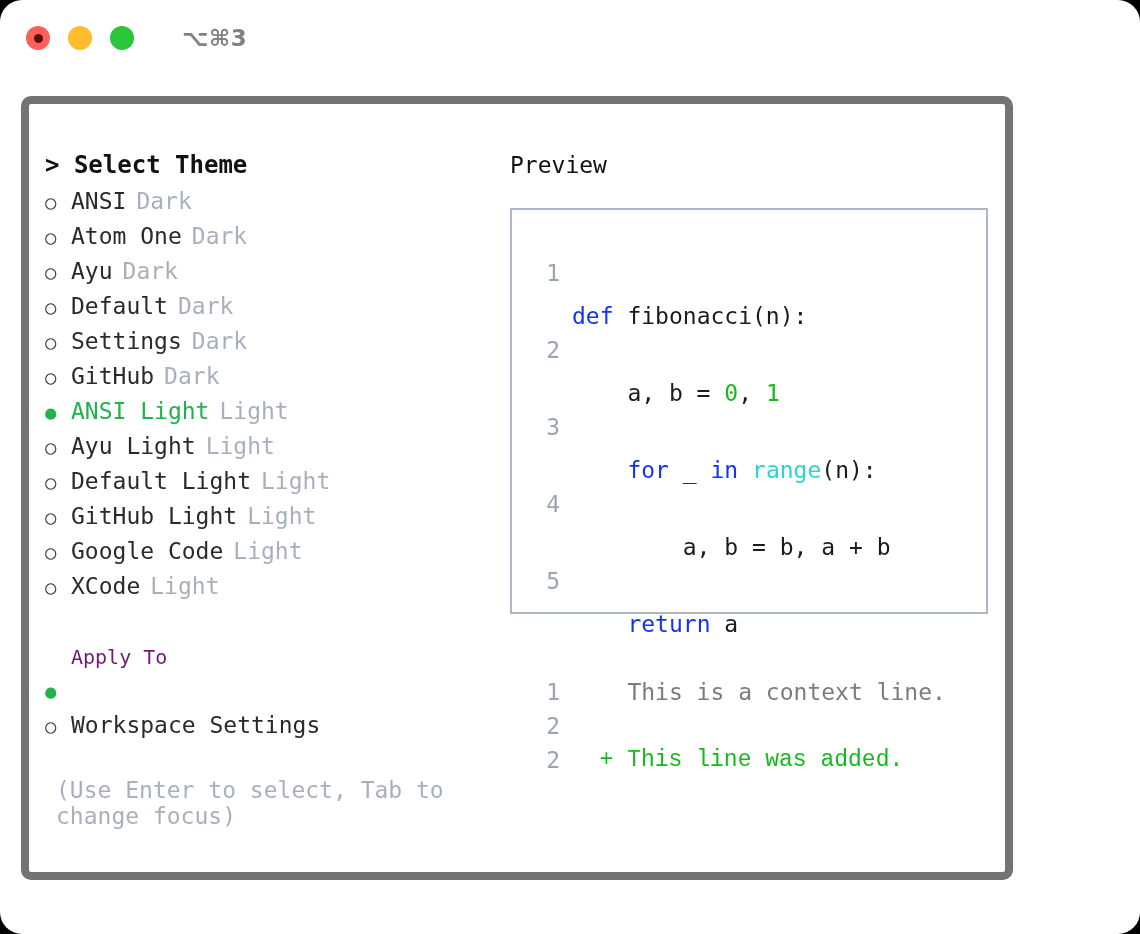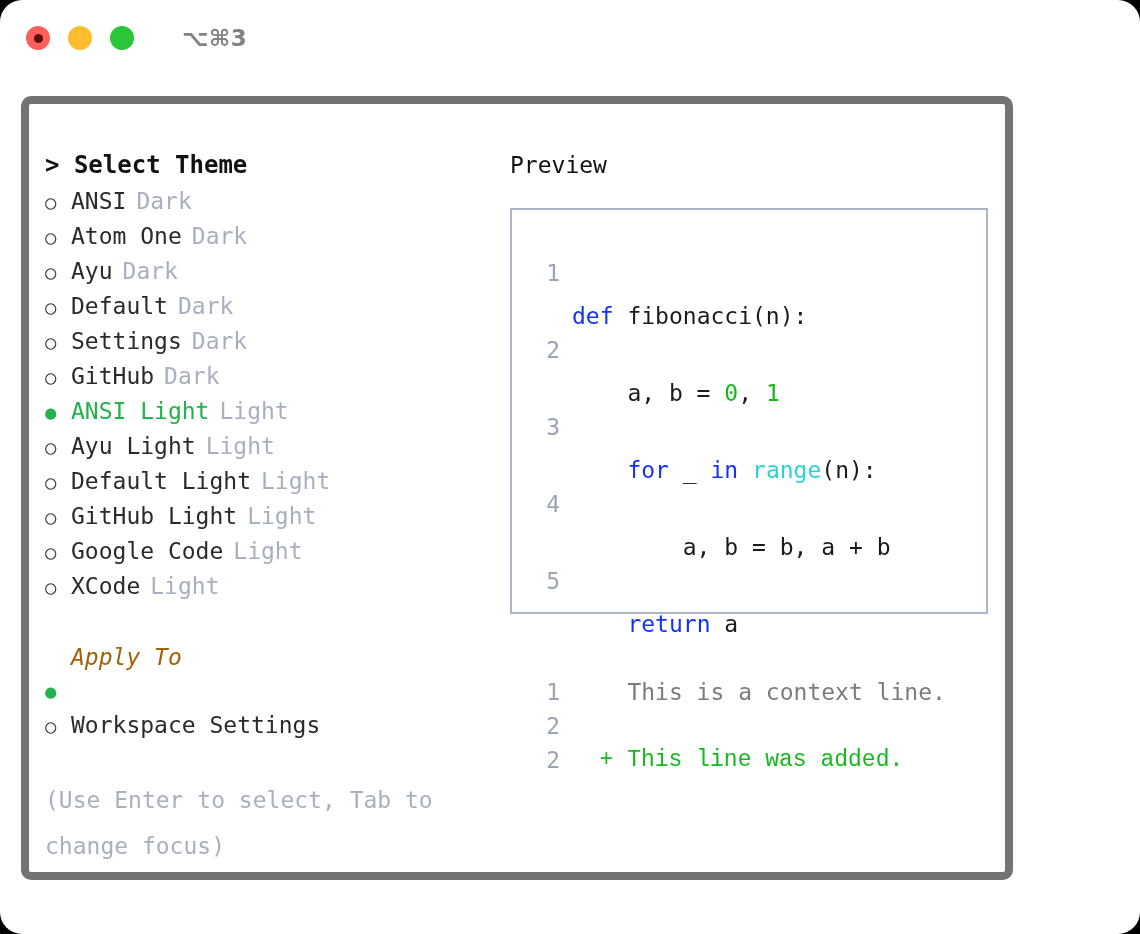--- a/index.html
+++ b/index.html
@@ -114,33 +114,33 @@
   }
   .bullet.on { color: #22b24c; }
   .opt-label { color: #2a2a2a; }
   .opt-row.selected .opt-label { color: #22b24c; }
   .opt-cat {
     color: #a8b0bd;
     margin-left: 10px;
   }
   .section-gap { height: 36px; }
   .sub-heading {
-    font-size: 23px;
-    color: #a16207;
+    font-size: 20px;
+    color: #701a75;
     line-height: 34px;
     padding-left: 26px;
     white-space: pre;
-    font-style: italic;
   }
   .hint {
     margin-top: 34px;
     font-size: 23px;
     color: #a8b0bd;
-    line-height: 46px;
+    line-height: 26px;
     width: 412px;
+    margin-left: 11px;
   }
 
   
   #right-col {
     flex: 1;
     padding-left: 21px;
     box-sizing: border-box;
   }
   .preview-title {
     font-size: 23px;

